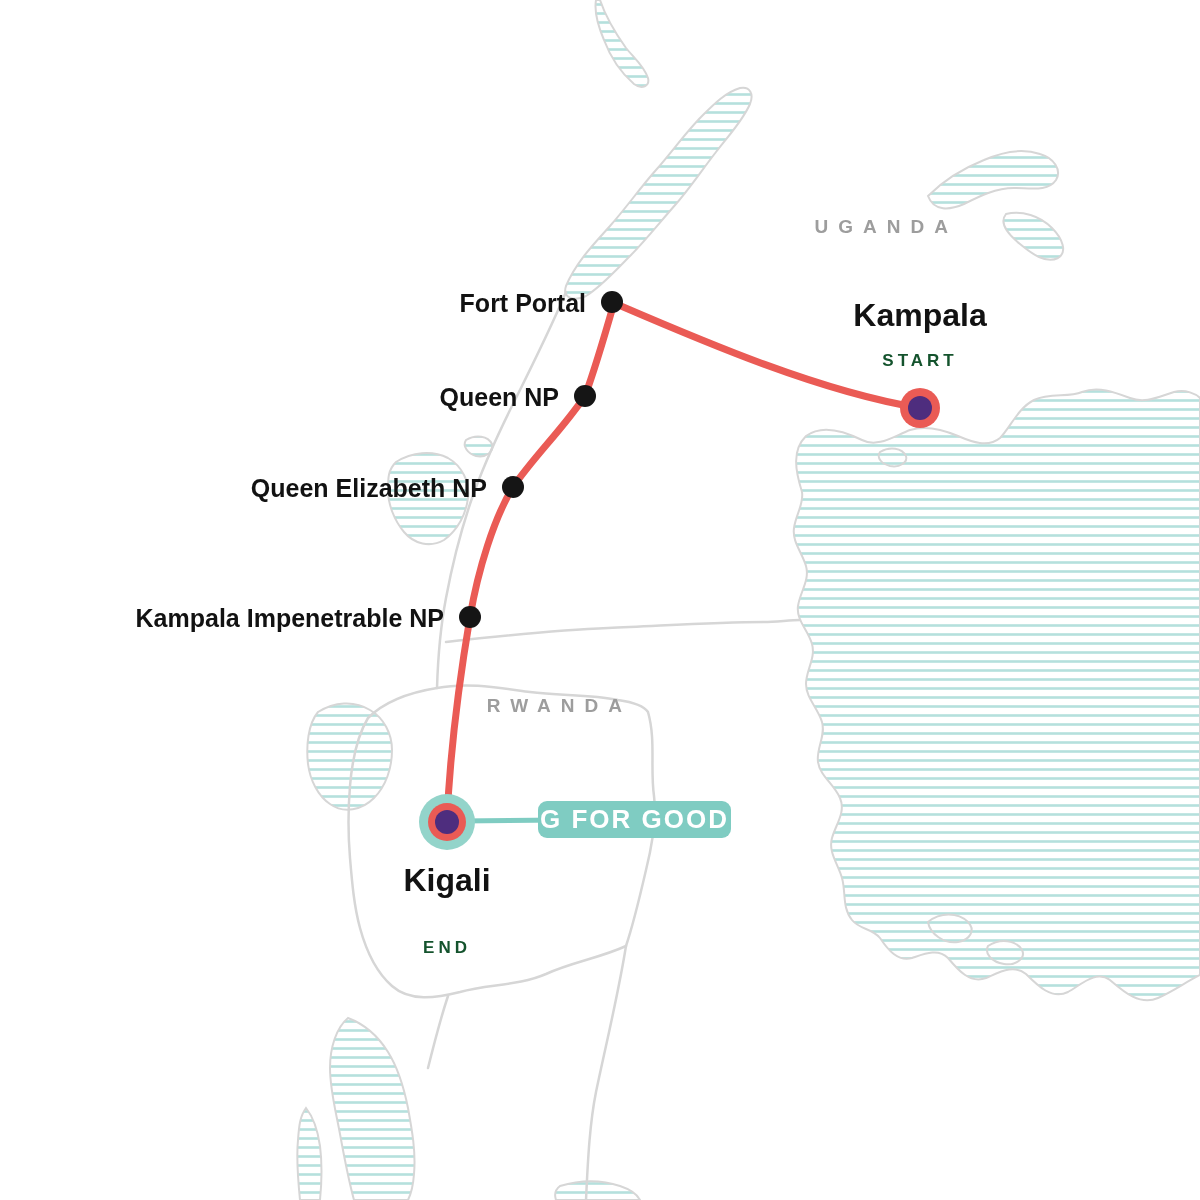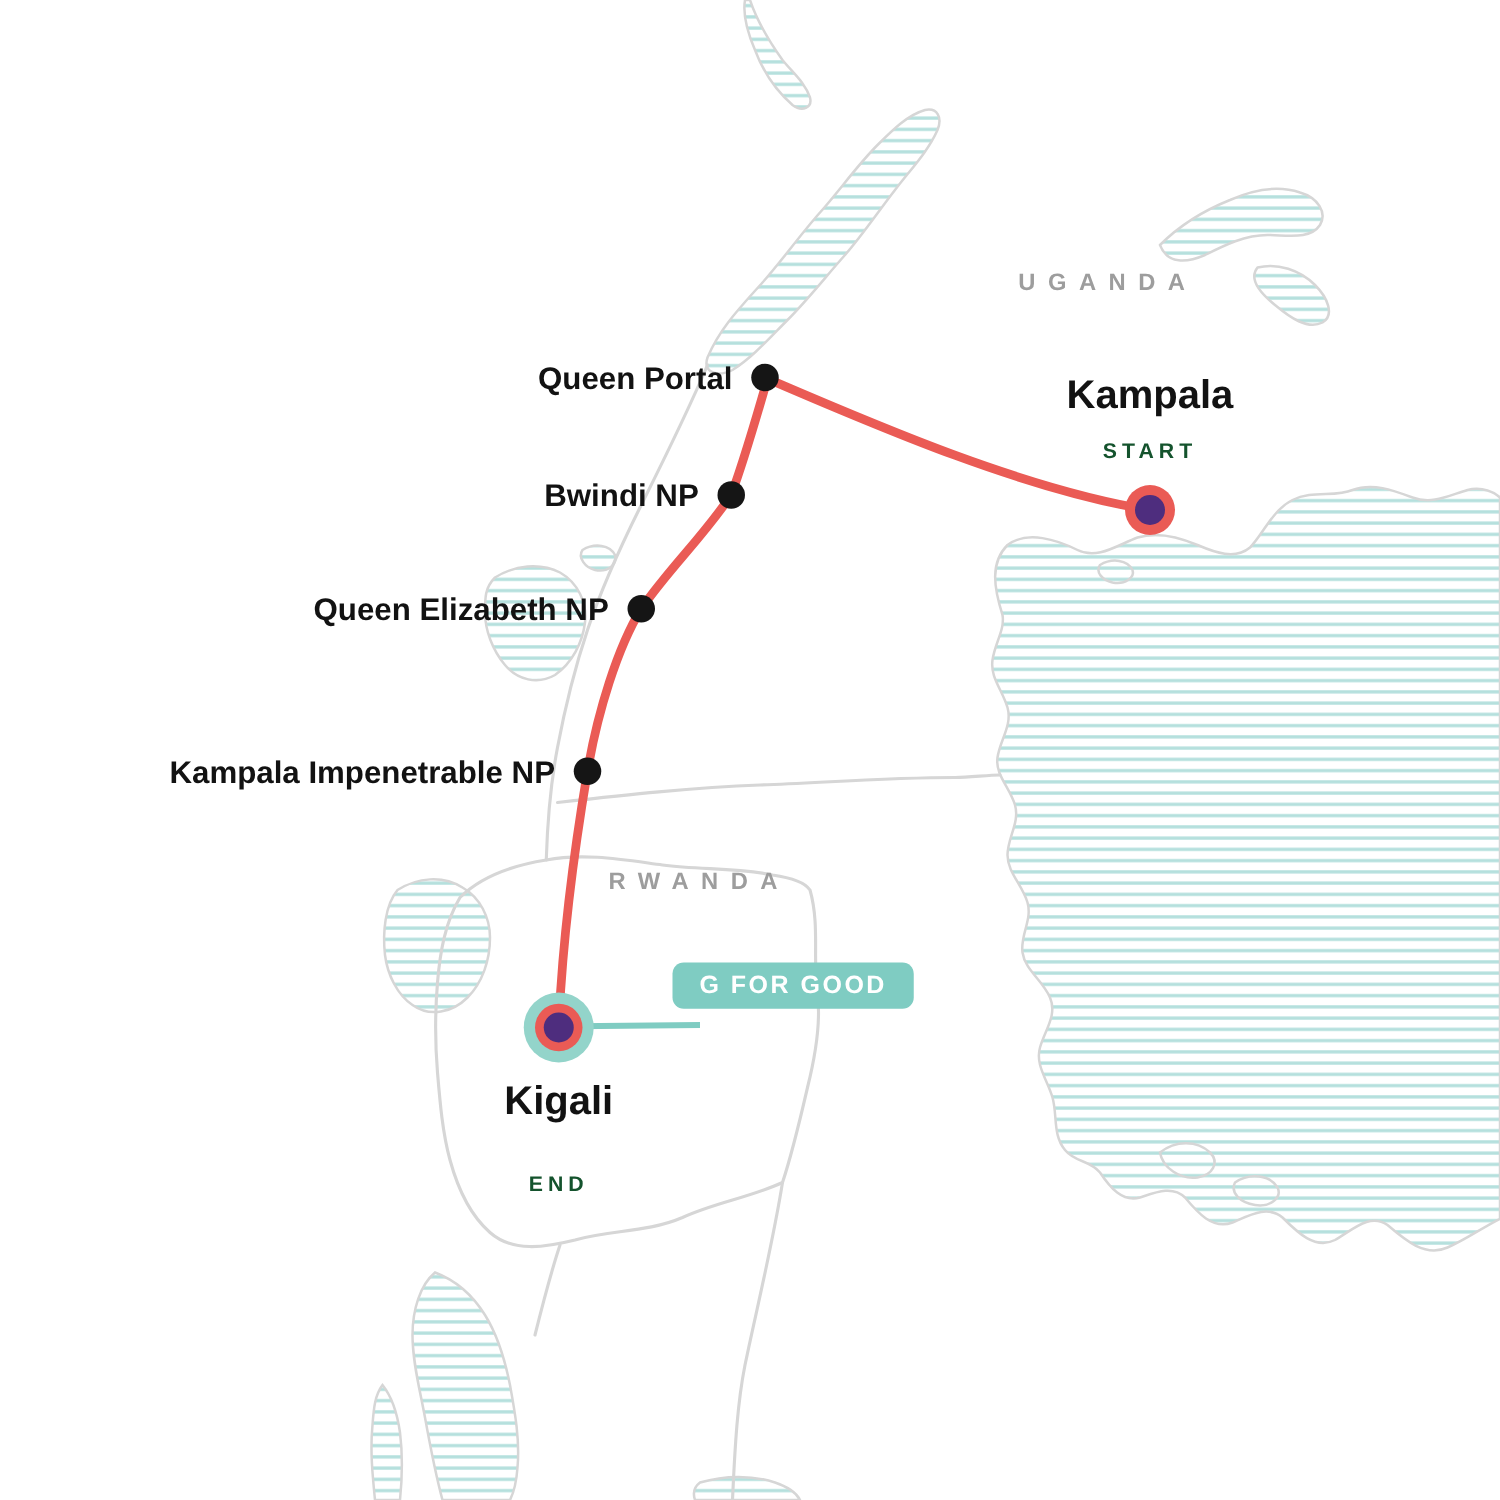--- a/index.html
+++ b/index.html
@@ -41,27 +41,27 @@
     position:absolute;
     color:#14532d;
     font-size:17px;
     font-weight:700;
     letter-spacing:4px;
     text-align:center;
     white-space:nowrap;
   }
   .gfg-badge {
     position:absolute;
-    left:538px; top:770px;
+    left:538px; top:801px;
     width:193px; height:37px;
     background:#7fccc2;
     border-radius:9px;
     display:flex; align-items:center; justify-content:center;
     color:#ffffff;
-    font-size:20px;
+    font-size:26px;
     font-weight:700;
     letter-spacing:2px;
   }
 </style>
 </head>
 <body>
 
 <div class="stage">
 
   <svg class="map-svg" viewBox="0 0 1200 1200">
@@ -114,22 +114,22 @@
     <g>
       <circle cx="447" cy="822" r="28" fill="#93d4ca"></circle>
       <circle cx="447" cy="822" r="19" fill="#ea5b55"></circle>
       <circle cx="447" cy="822" r="12" fill="#4e2d7e"></circle>
     </g>
   </svg>
 
   <div class="country-label" style="left:658px; top:216px; width:300px;">UGANDA</div>
   <div class="country-label" style="left:332px; top:695px; width:300px;">RWANDA</div>
 
-  <div class="stop-label" style="right:614px; top:289px;">Queen Portal</div>
-  <div class="stop-label" style="right:641px; top:383px;">Bwindi NP</div>
+  <div class="stop-label" style="right:614px; top:289px;">Fort Portal</div>
+  <div class="stop-label" style="right:641px; top:383px;">Queen NP</div>
   <div class="stop-label" style="right:713px; top:474px;">Queen Elizabeth NP</div>
   <div class="stop-label" style="right:756px; top:604px;">Kampala Impenetrable NP</div>
 
   <div class="city-name" style="left:720px; top:297px; width:400px;">Kampala</div>
   <div class="city-tag" style="left:770px; top:351px; width:300px;">START</div>
 
   <div class="city-name" style="left:247px; top:862px; width:400px;">Kigali</div>
   <div class="city-tag" style="left:297px; top:913px; width:300px;margin-top:25px;">END</div>
 
   <div class="gfg-badge">

